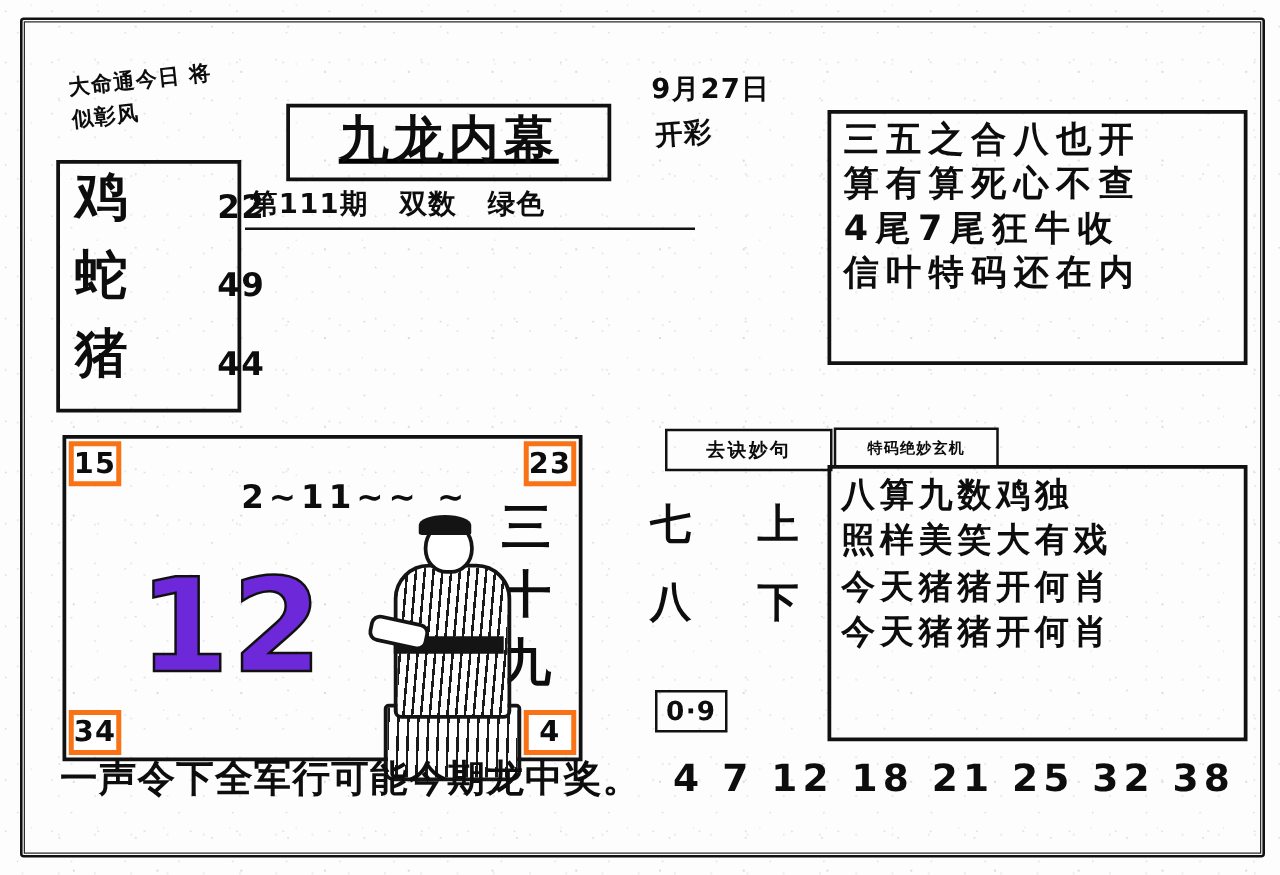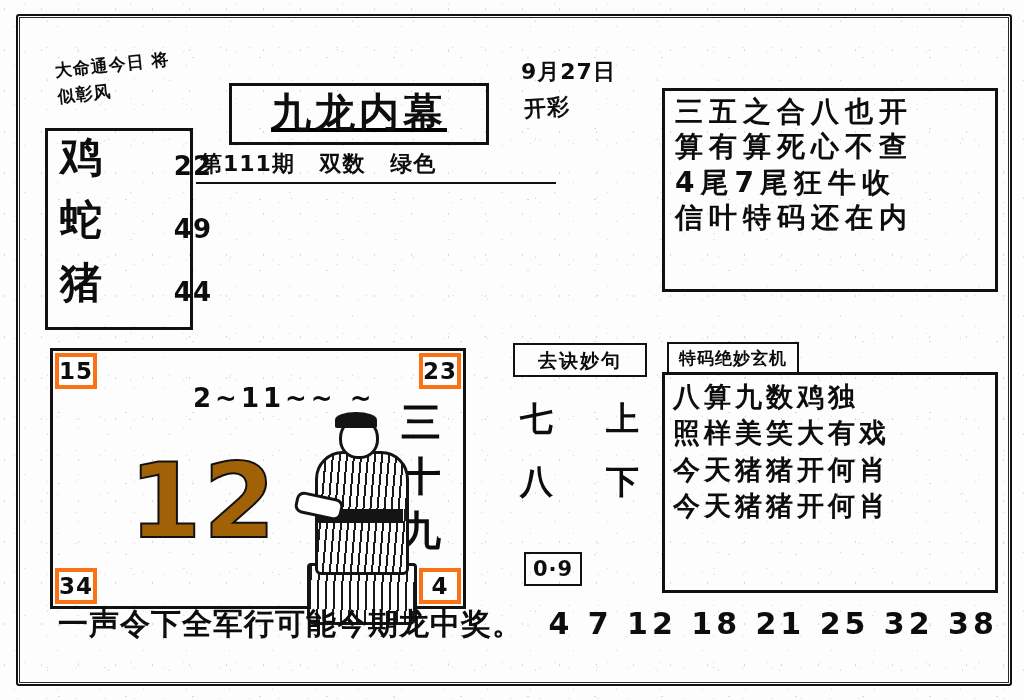--- a/index.html
+++ b/index.html
@@ -165,26 +165,26 @@
   .corner.tl { left: 2px; top: 2px; }
   .corner.tr { right: 2px; top: 2px; }
   .corner.bl { left: 2px; bottom: 2px; }
   .corner.br { right: 2px; bottom: 2px; }
   .pic-seq {
     left: 140px; top: 34px;
     font-size: 26px;
     letter-spacing: 4px;
   }
   .big-number {
-    left: 76px; top: 96px;
+    left: 58px; top: 96px;
     font-size: 104px;
     font-weight: 700;
     letter-spacing: 2px;
     -webkit-text-stroke: 2px #111;
-    color: #a16207;
+    color: #6d28d9;
   }
   .side-chars {
     right: 26px; top: 48px;
     font-size: 40px;
     line-height: 1.35;
     text-align: center;
     width: 36px;
     font-family: Liberation Mono, monospace;
   }
   
@@ -229,24 +229,24 @@
     position: absolute; left: -6px; top: 78px;
     width: 42px; height: 16px;
     background: #fff;
     border: 3px solid #141414;
     border-radius: 8px;
     transform: rotate(12deg);
   }
 
   
   .mid-label {
-    left: 513px; top: 343px;
+    left: 532px; top: 343px;
     width: 130px; height: 30px;
     border: 2px solid #111;
-    font-size: 19px;
+    font-size: 15px;
     text-align: center;
     line-height: 30px;
     letter-spacing: 2px;
   }
   .mid-chars {
     left: 520px; top: 388px;
     width: 120px;
     font-size: 33px;
     line-height: 1.9;
   }
@@ -258,40 +258,40 @@
     font-size: 21px;
     text-align: center;
     line-height: 30px;
   }
 
   
   .poem-label-b {
     left: 667px; top: 342px;
     width: 128px; height: 28px;
     border: 2px solid #111;
-    font-size: 17px;
+    font-size: 12px;
     text-align: center;
     line-height: 28px;
     letter-spacing: 1px;
   }
   .poem-box-b {
     left: 662px; top: 372px;
     width: 330px; height: 215px;
     border: 3px solid #111;
   }
   .poem-line-b {
     font-size: 27px;
     margin: 8px 0 0 8px;
     letter-spacing: 4px;
     white-space: nowrap;
   }
 
   
   .bottom-line {
-    left: 58px; top: 608px;
+    left: 48px; top: 608px;
     width: 950px;
     font-size: 30px;
     letter-spacing: 1px;
     white-space: nowrap;
   }
   .bottom-line .nums { margin-left: 14px; letter-spacing: 4px; }
 </style>
 </head>
 <body>
 

